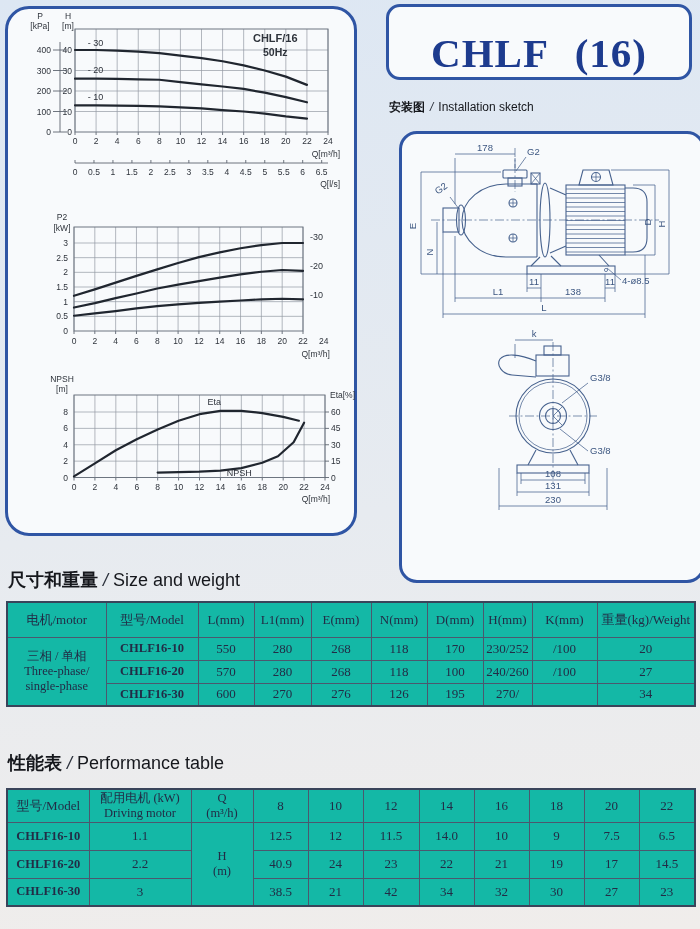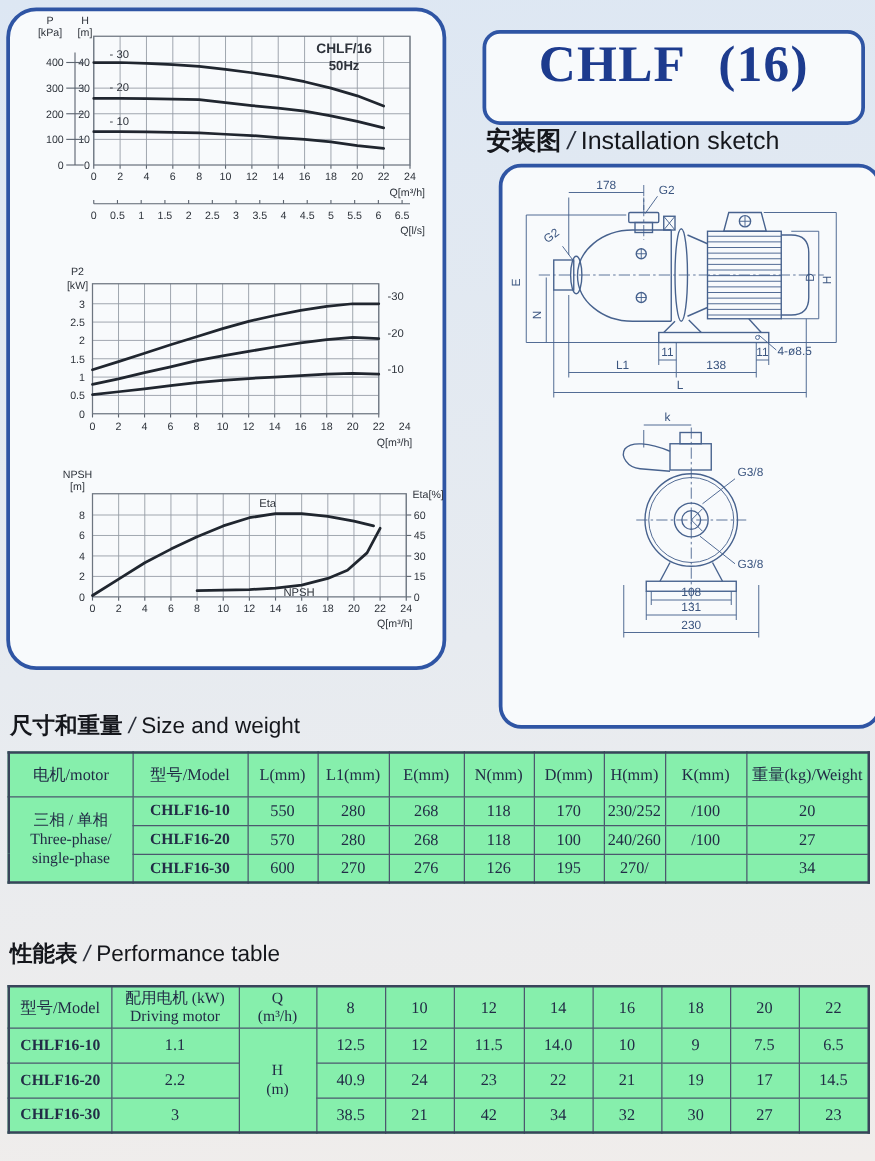--- a/index.html
+++ b/index.html
@@ -1,41 +1,41 @@
 <!DOCTYPE html>
 <html><head>
 <meta charset="utf-8">
 <style>
   html,body{margin:0;padding:0}
   body{width:700px;height:929px;position:relative;overflow:hidden;
        background:linear-gradient(175deg,#dde7f3 0%,#e7ebf0 55%,#f0edeb 100%);
        font-family:"Liberation Sans",sans-serif;color:#1f2430}
   .panel{position:absolute;background:#f8fafc;border:3px solid #2f55a4;box-sizing:border-box}
   #chart-panel{left:5px;top:6px;width:352px;height:530px;border-radius:24px}
-  #title-box{left:386px;top:24px;width:306px;height:76px;border-radius:14px;
-             display:flex;align-items:flex-start;justify-content:center}
+  #title-box{left:386px;top:4px;width:306px;height:76px;border-radius:14px;
+             display:flex;align-items:flex-end;justify-content:center}
   #title-box span{font-family:"Liberation Serif",serif;font-size:41px;font-weight:bold;
                   color:#1d3b8e;letter-spacing:1px;word-spacing:16px;white-space:nowrap}
-  #install-heading{position:absolute;left:389px;top:99px;font-size:20px;color:#15171c;white-space:nowrap}
+  #install-heading{position:absolute;left:389px;top:99px;font-size:12px;color:#15171c;white-space:nowrap}
   #sketch-panel{left:399px;top:131px;width:306px;height:452px;border-radius:18px}
   .heading{position:absolute;left:8px;font-size:18px;color:#15171c;white-space:nowrap}
   #size-heading{top:568px}
   #perf-heading{top:751px}
   .zh{font-weight:bold}
   .sep{font-style:italic;padding:0 5px;color:#2a2f3a}
   svg.chart{position:absolute;left:0;overflow:visible}
   #chart-hq{top:1px}
   #chart-p2{top:201px}
   #chart-npsh{top:363px}
   #sketch{position:absolute;left:1px;top:0;overflow:visible}
   #sketch line,#sketch path,#sketch rect,#sketch ellipse,#sketch circle{stroke:#47628e;fill:none;stroke-width:1.1}
   #sketch .d{stroke-width:.75}
   #sketch .dd{stroke-dasharray:9 2.5 2 2.5;stroke-width:.7}
   #sketch text{fill:#3c5680;font:9.5px "Liberation Sans",sans-serif}
-  table{position:absolute;border-collapse:collapse;table-layout:fixed;border:2px solid #39445a;background:#86efac}
+  table{position:absolute;border-collapse:collapse;table-layout:fixed;border:2px solid #39445a;background:#14b8a6}
   #size-table{left:6px;top:601px;width:688px}
   #perf-table{left:6px;top:788px;width:688px}
   th,td{border:1px solid #4b586e;text-align:center;vertical-align:middle;padding:0;
         font-family:"Liberation Serif",serif;font-size:13px;font-weight:normal;color:#222c46}
   #size-table thead tr{height:35px}
   #size-table tbody tr{height:23px}
   #perf-table thead tr{height:33px}
   #perf-table tbody tr{height:28px}
   td.model{font-weight:bold;font-size:12.5px}
   .small2{font-size:12.5px;line-height:1.2}

